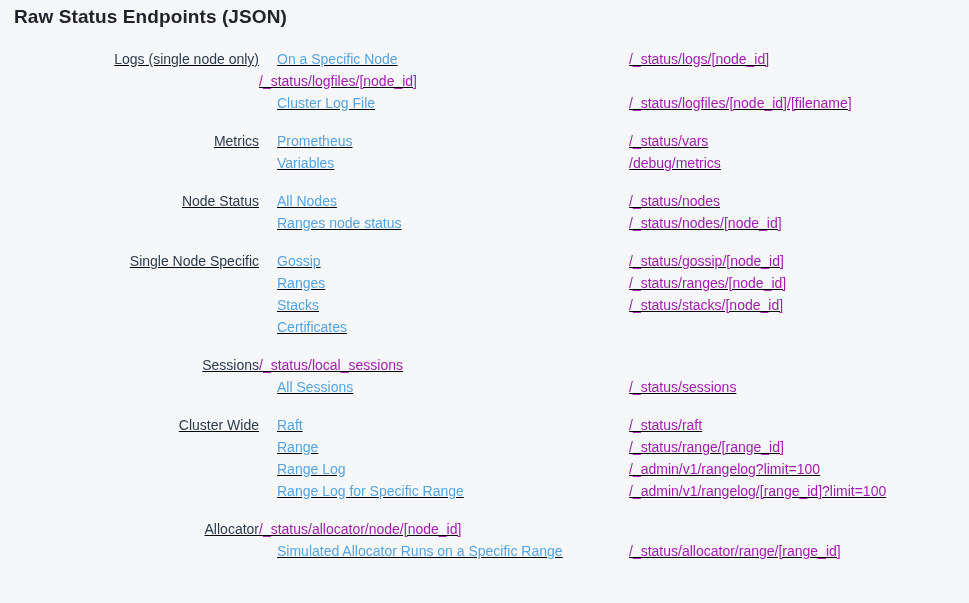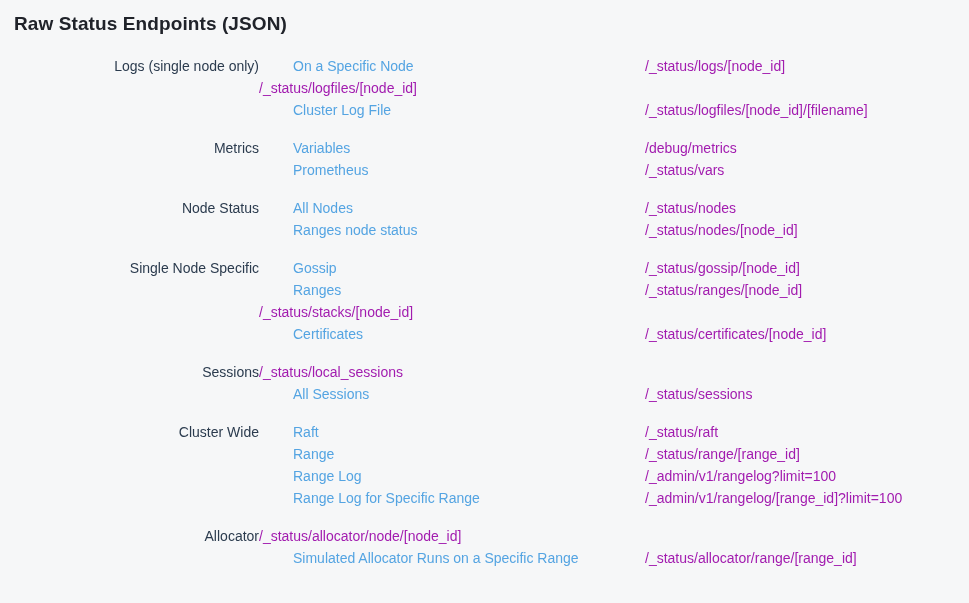--- a/index.html
+++ b/index.html
@@ -8,45 +8,46 @@
     background: #f6f7f8;
     font-family: "Liberation Sans", sans-serif;
     overflow: hidden;
     position: relative;
   }
   .page-title {
     font-size: 19px;
     font-weight: 700;
     color: #20232a;
     line-height: 20px;
-    margin: 14px 0 21px 14px;
+    margin: 7px 0 21px 14px;
     letter-spacing: 0.1px;
   }
   .endpoint-sections { }
   .section {
     display: flex;
     margin-bottom: 16px;
     font-size: 14px;
+    text-decoration: underline;
   }
   .section-category {
     width: 259px;
     text-align: right;
     color: #2b3b4e;
     line-height: 22px;
     flex: 0 0 259px;
   }
   .section-rows { flex: 1; }
   .endpoint-row {
     display: flex;
     line-height: 22px;
   }
   .endpoint-link {
     width: 352px;
     flex: 0 0 352px;
-    margin-left: 34px;
+    margin-left: 18px;
     color: #54a4e2;
     text-decoration: none;
     cursor: pointer;
   }
   .endpoint-path {
     flex: 1;
     color: #a21caf;
   }
 </style>
 </head>
@@ -71,27 +72,27 @@
     <a class="endpoint-link" href="#">Cluster Log File</a>
     <span class="endpoint-path">/_status/logfiles/[node_id]/[filename]</span>
   </div>
 </div>
   </div>
 
   <div class="section">
     <div class="section-category">Metrics</div>
     <div class="section-rows">
   <div class="endpoint-row">
-    <a class="endpoint-link" href="#">Variables</a>
-    <span class="endpoint-path">/debug/metrics</span>
+    <a class="endpoint-link" href="#">Prometheus</a>
+    <span class="endpoint-path">/_status/vars</span>
   </div>
 
   <div class="endpoint-row">
-    <a class="endpoint-link" href="#">Prometheus</a>
-    <span class="endpoint-path">/_status/vars</span>
+    <a class="endpoint-link" href="#">Variables</a>
+    <span class="endpoint-path">/debug/metrics</span>
   </div>
 </div>
   </div>
 
   <div class="section">
     <div class="section-category">Node Status</div>
     <div class="section-rows">
   <div class="endpoint-row">
     <a class="endpoint-link" href="#">All Nodes</a>
     <span class="endpoint-path">/_status/nodes</span>
@@ -111,26 +112,26 @@
     <a class="endpoint-link" href="#">Gossip</a>
     <span class="endpoint-path">/_status/gossip/[node_id]</span>
   </div>
 
   <div class="endpoint-row">
     <a class="endpoint-link" href="#">Ranges</a>
     <span class="endpoint-path">/_status/ranges/[node_id]</span>
   </div>
 
   <div class="endpoint-row">
+    <a class="endpoint-link" href="#">Stacks</a>
     <span class="endpoint-path">/_status/stacks/[node_id]</span>
   </div>
 
   <div class="endpoint-row">
     <a class="endpoint-link" href="#">Certificates</a>
-    <span class="endpoint-path">/_status/certificates/[node_id]</span>
   </div>
 </div>
   </div>
 
   <div class="section">
     <div class="section-category">Sessions</div>
     <div class="section-rows">
   <div class="endpoint-row">
     <span class="endpoint-path">/_status/local_sessions</span>
   </div>

